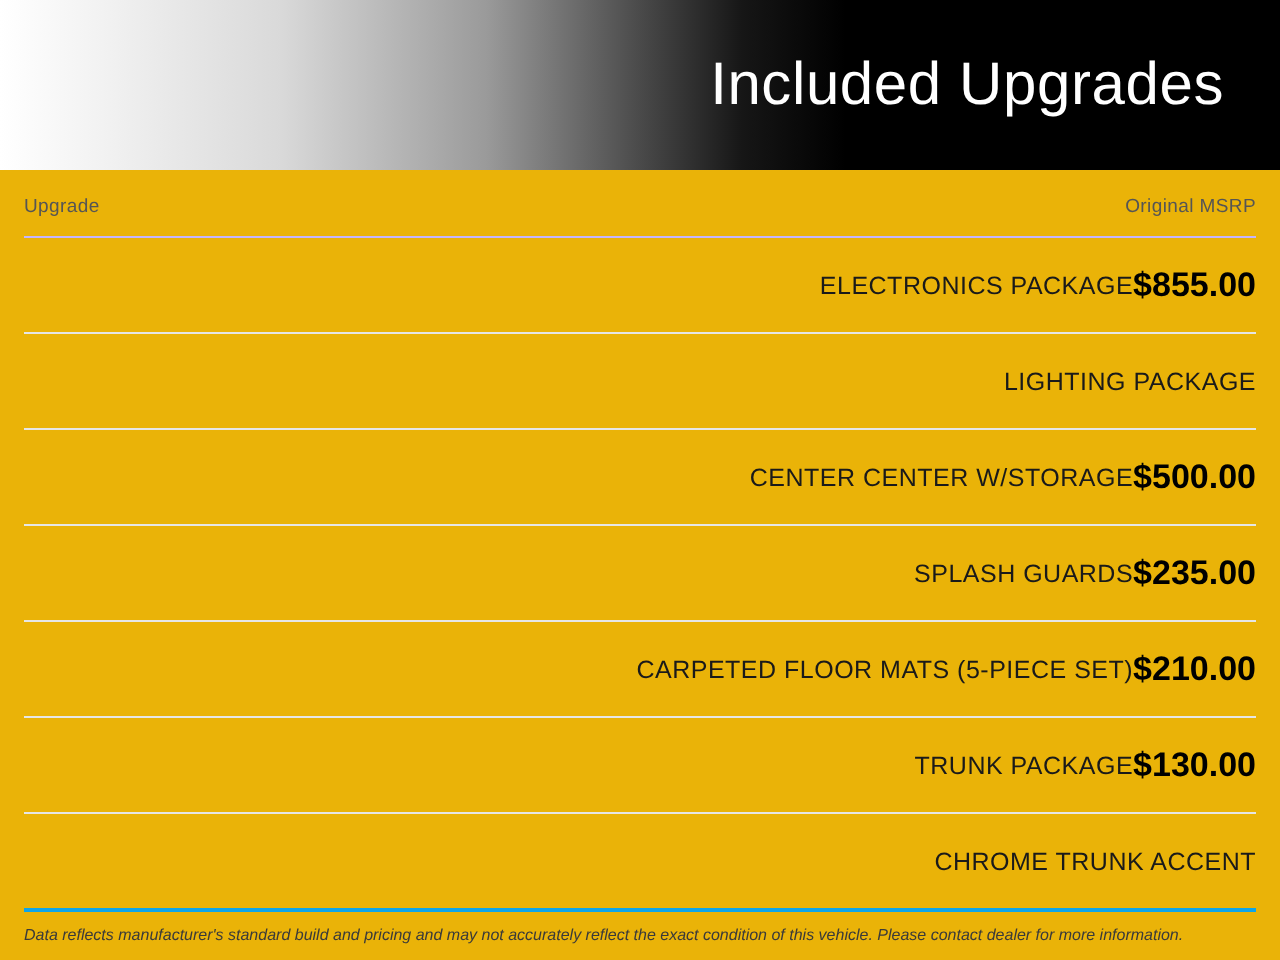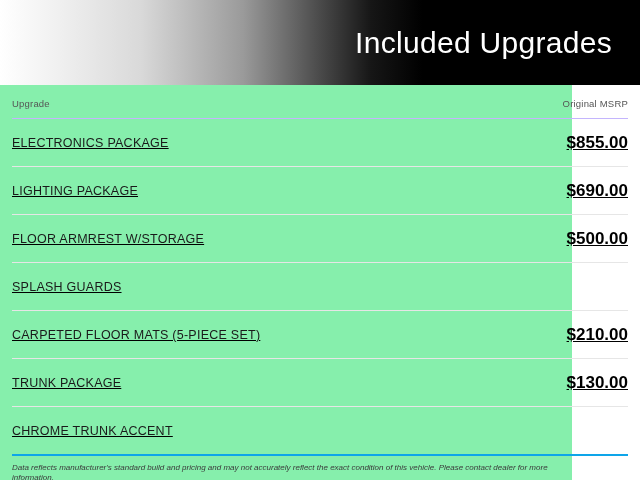--- a/index.html
+++ b/index.html
@@ -8,24 +8,24 @@
   }
   body {
     width: 640px;
     height: 480px;
     background: #ffffff;
     font-family: "Liberation Sans", sans-serif;
     overflow: hidden;
   }
   .page {
     position: relative;
-    width: 572px;
+    width: 640px;
     height: 480px;
     box-sizing: border-box;
-    background: #86efac;
+    background: #eab308;
   }
   .header {
     position: relative;
     width: 640px;
     height: 85px;
     background: linear-gradient(to right, #ffffff 0%, #f2f2f2 8%, #d9d9d9 22%, #9a9a9a 38%, #4a4a4a 50%, #161616 58%, #000000 66%, #000000 100%);
     display: flex;
     align-items: center;
     justify-content: flex-end;
   }
@@ -49,25 +49,24 @@
     padding: 13px 0 9px 0;
     border-bottom: 1px solid #c4b5fd;
   }
   .col-head span {
     font-size: 9.5px;
     color: #555555;
     letter-spacing: 0.2px;
   }
   .row {
     display: flex;
-    justify-content: space-between;
+    justify-content: flex-end;
     align-items: center;
     height: 47px;
     border-bottom: 1px solid #e6e6e6;
-    text-decoration: underline;
   }
   .row:last-of-type {
     border-bottom: 2px solid #0ea5e9;
   }
   .row-label {
     font-size: 12.5px;
     color: #1a1a1a;
     letter-spacing: 0.25px;
     white-space: nowrap;
   }
@@ -101,30 +100,30 @@
       <span>Original MSRP</span>
     </div>
 
     <div class="row">
       <div class="row-label">ELECTRONICS PACKAGE</div>
       <div class="row-price">$855.00</div>
     </div>
 
     <div class="row">
       <div class="row-label">LIGHTING PACKAGE</div>
-      <div class="row-price">$690.00</div>
     </div>
 
     <div class="row">
-      <div class="row-label">FLOOR ARMREST W/STORAGE</div>
+      <div class="row-label">CENTER CENTER W/STORAGE</div>
       <div class="row-price">$500.00</div>
     </div>
 
     <div class="row">
       <div class="row-label">SPLASH GUARDS</div>
+      <div class="row-price">$235.00</div>
     </div>
 
     <div class="row">
       <div class="row-label">CARPETED FLOOR MATS (5-PIECE SET)</div>
       <div class="row-price">$210.00</div>
     </div>
 
     <div class="row">
       <div class="row-label">TRUNK PACKAGE</div>
       <div class="row-price">$130.00</div>

